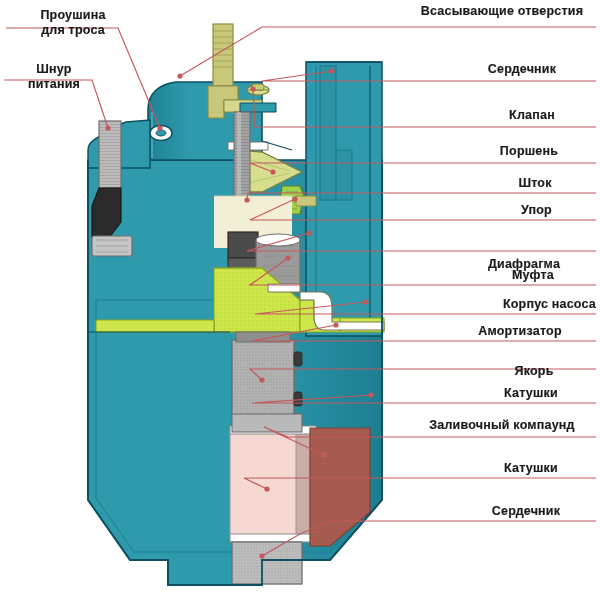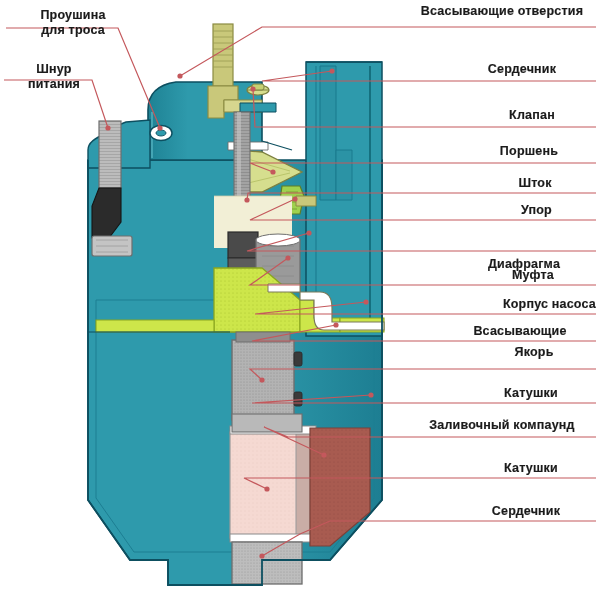--- a/index.html
+++ b/index.html
@@ -273,21 +273,21 @@
   <div id="labels-right">
       <div class="lbl lbl-r" style="left: 408px; top: 4px; width: 188px;">Всасывающие отверстия</div>
       <div class="lbl lbl-r" style="left: 448px; top: 62px; width: 148px;">Сердечник</div>
       <div class="lbl lbl-r" style="left: 468px; top: 108px; width: 128px;">Клапан</div>
       <div class="lbl lbl-r" style="left: 462px; top: 144px; width: 134px;">Поршень</div>
       <div class="lbl lbl-r" style="left: 474px; top: 176px; width: 122px;">Шток</div>
       <div class="lbl lbl-r" style="left: 477px; top: 203px; width: 119px;">Упор</div>
       <div class="lbl lbl-r" style="left: 452px; top: 234px; width: 144px; margin-top: 23px;">Диафрагма</div>
       <div class="lbl lbl-r" style="left: 470px; top: 268px; width: 126px;">Муфта</div>
       <div class="lbl lbl-r" style="left: 440px; top: 297px; width: 156px; text-align: right;">Корпус насоса</div>
-      <div class="lbl lbl-r" style="left: 444px; top: 324px; width: 152px;">Всасывающие</div>
-      <div class="lbl lbl-r" style="left: 472px; top: 345px; width: 124px;">Якорь</div>
+      <div class="lbl lbl-r" style="left: 444px; top: 324px; width: 152px;">Амортизатор</div>
+      <div class="lbl lbl-r" style="left: 472px; top: 364px; width: 124px;">Якорь</div>
       <div class="lbl lbl-r" style="left: 466px; top: 386px; width: 130px;">Катушки</div>
       <div class="lbl lbl-r" style="left: 408px; top: 418px; width: 188px;">Заливочный компаунд</div>
       <div class="lbl lbl-r" style="left: 466px; top: 461px; width: 130px;">Катушки</div>
       <div class="lbl lbl-r" style="left: 456px; top: 504px; width: 140px;">Сердечник</div>
     </div>
 
 </div>
 
 </body></html>

